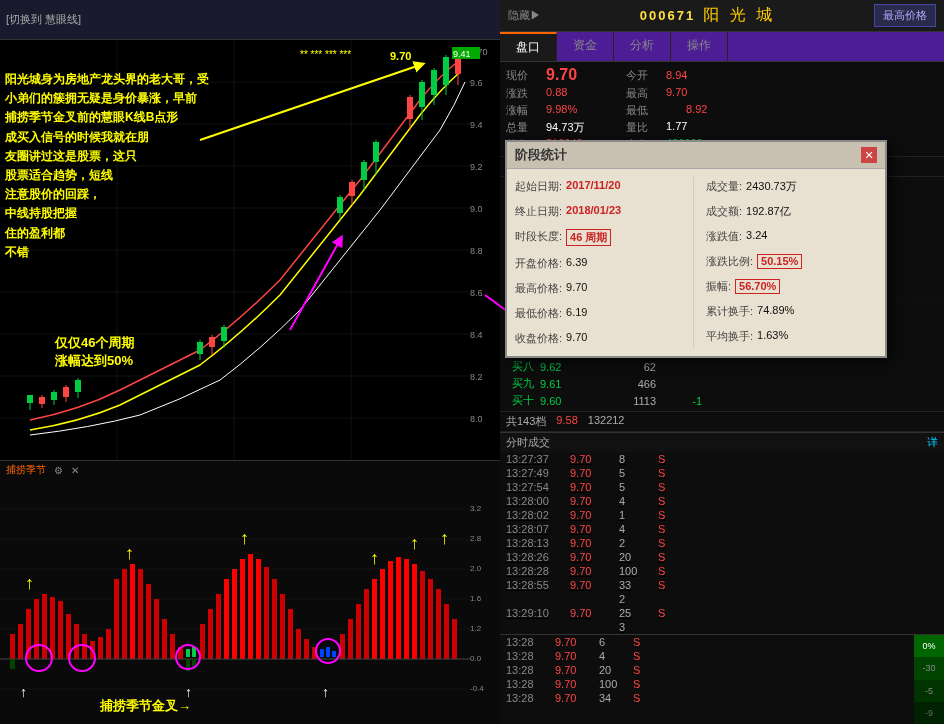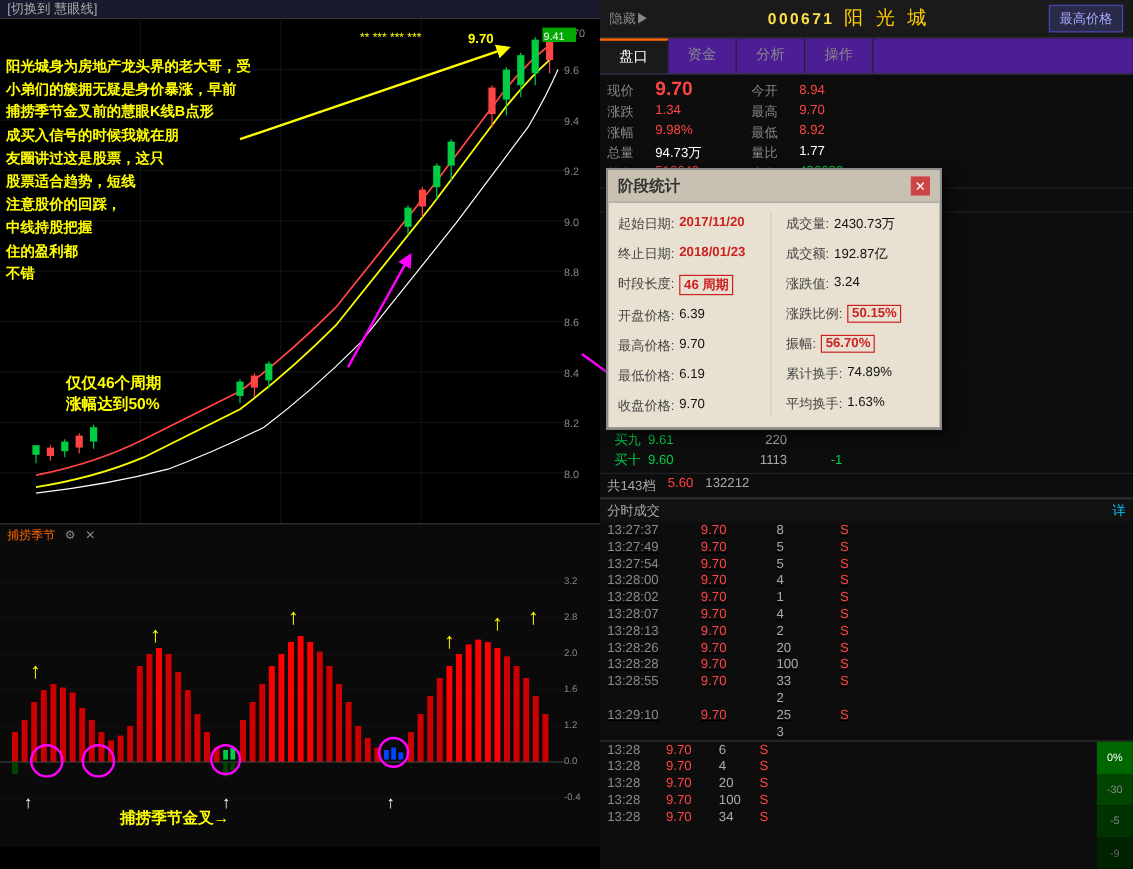--- a/index.html
+++ b/index.html
@@ -19,21 +19,21 @@
       width: 500px;
       height: 724px;
       background: #000;
       overflow: hidden;
     }
 
     .chart-header {
       background: #1a1a2e;
       color: #aaa;
       font-size: 11px;
-      padding: 0 6px;
+      padding: 12px 6px;
       border-bottom: 1px solid #333;
     }
 
     .chart-main {
       position: relative;
       width: 500px;
       height: 420px;
       background: #000;
       overflow: hidden;
     }
@@ -165,35 +165,35 @@
     .divider-row {
       background: #111;
       height: 1px;
       margin: 2px 0;
     }
 
     .trade-row {
       display: flex;
       font-size: 11px;
       padding: 1px 6px;
-      gap: 18px;
+      gap: 4px;
       text-decoration: underline;
     }
 
     .tr-time { color: #888; width: 60px; }
     .tr-price { color: #ff4444; width: 45px; }
     .tr-vol { color: #aaa; width: 35px; }
     .tr-dir { color: #ff4444; width: 14px; }
 
     
     #stats-modal {
       position: absolute;
       left: 505px;
       top: 140px;
-      width: 280px;
+      width: 382px;
       background: #e8e0d0;
       border: 2px solid #8a8a8a;
       z-index: 100;
       box-shadow: 4px 4px 12px rgba(0,0,0,0.8);
     }
 
     .modal-title-bar {
       background: #c8c0b0;
       padding: 4px 8px;
       display: flex;
@@ -556,29 +556,29 @@
 
   <div style="font-size:11px; padding:3px 0; border-bottom:1px solid #222;">
     <div style="display:grid; grid-template-columns:40px 80px 40px 80px; padding:1px 6px; align-items:center;">
       <span style="color:#888;">现价</span>
       <span style="color:#ff4444; font-size:16px; font-weight:bold;">9.70</span>
       <span style="color:#888;">今开</span>
       <span style="color:#ff4444;">8.94</span>
     </div>
     <div style="display:grid; grid-template-columns:40px 80px 40px 80px; padding:1px 6px;">
       <span style="color:#888;">涨跌</span>
-      <span style="color:#ff4444;">1.34</span>
+      <span style="color:#ff4444;">0.88</span>
       <span style="color:#888;">最高</span>
       <span style="color:#ff4444;">9.70</span>
     </div>
     <div style="display:grid; grid-template-columns:40px 80px 40px 80px; padding:1px 6px;">
       <span style="color:#888;">涨幅</span>
       <span style="color:#ff4444;">9.98%</span>
       <span style="color:#888;">最低</span>
-      <span style="color:#ff4444;">8.92</span>
+      <span style="color:#ff4444;margin-left:20px;">8.92</span>
     </div>
     <div style="display:grid; grid-template-columns:40px 80px 40px 80px; padding:1px 6px;">
       <span style="color:#888;">总量</span>
       <span style="color:#fff;">94.73万</span>
       <span style="color:#888;">量比</span>
       <span style="color:#fff;">1.77</span>
     </div>
     <div style="display:grid; grid-template-columns:40px 80px 40px 80px; padding:1px 6px;">
       <span style="color:#888;">外盘</span>
       <span style="color:#ff4444;">510649</span>
@@ -644,35 +644,40 @@
       <span class="ob-label">买六</span>
       <span class="ob-price-green">9.64</span>
       <span class="ob-vol">6</span>
     </div>
     <div class="ob-row">
       <span class="ob-label">买七</span>
       <span class="ob-price-green">9.63</span>
       <span class="ob-vol">27</span>
     </div>
     <div class="ob-row">
+      <span class="ob-label">买八</span>
+      <span class="ob-price-green">9.62</span>
+      <span class="ob-vol">62</span>
+    </div>
+    <div class="ob-row">
       <span class="ob-label">买九</span>
       <span class="ob-price-green">9.61</span>
-      <span class="ob-vol">220</span>
+      <span class="ob-vol">466</span>
     </div>
     <div class="ob-row">
       <span class="ob-label">买十</span>
       <span class="ob-price-green">9.60</span>
       <span class="ob-vol">1113</span>
       <span class="ob-change-green">-1</span>
     </div>
   </div>
 
   <div class="ob-summary">
     <span>共143档</span>
-    <span style="color:#ff4444;">5.60</span>
+    <span style="color:#ff4444;">9.58</span>
     <span>132212</span>
   </div>
 
   <div style="display:flex; justify-content:space-between; background:#111; padding:2px 6px; font-size:11px; border-top:1px solid #333;">
     <span style="color:#aaa;">分时成交</span>
     <span style="color:#00ccff; cursor:pointer;">详</span>
   </div>
 
   <div style="font-size:11px;">
     <div class="trade-row">

